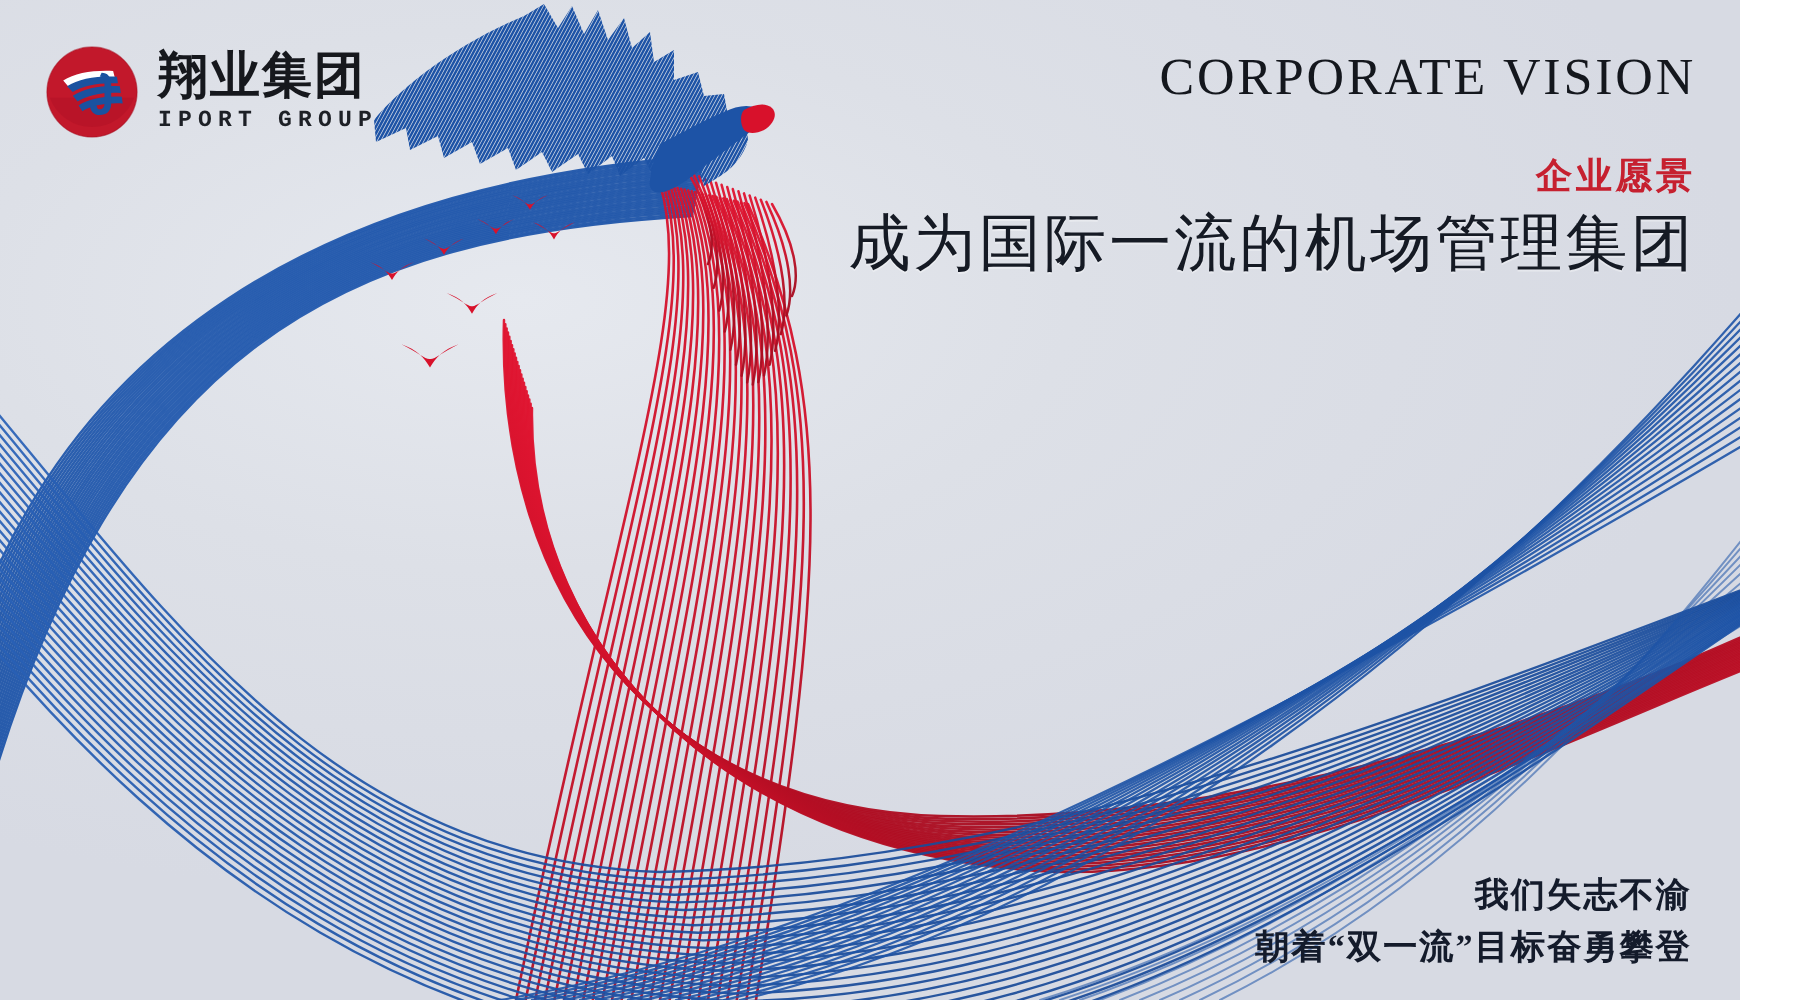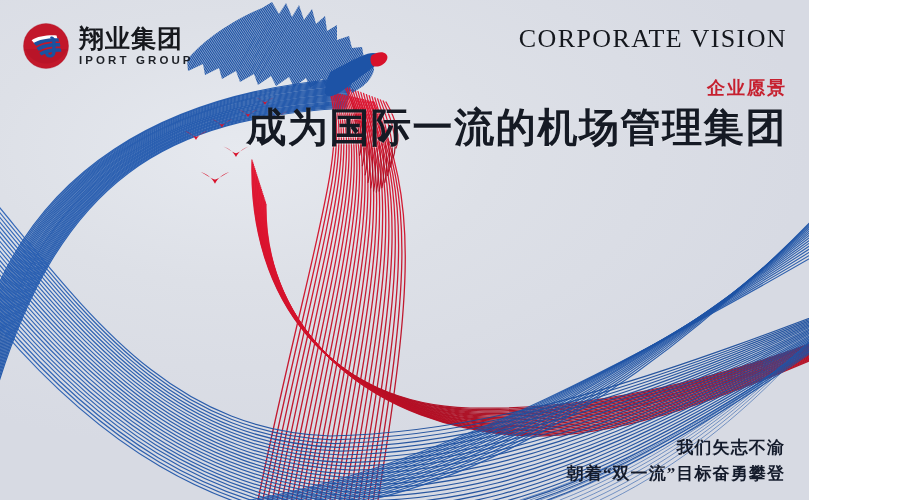--- a/index.html
+++ b/index.html
@@ -6,21 +6,21 @@
   html, body {
     margin: 0;
     padding: 0;
     background: #ffffff;
   }
   body {
     font-family: "Liberation Serif", "DejaVu Serif", serif;
   }
   #poster {
     position: relative;
-    width: 809px;
+    width: 870px;
     height: 500px;
     overflow: hidden;
     background: #dee1e8;
   }
   #bg-gradient {
     position: absolute;
     inset: 0;
     background:
       radial-gradient(ellipse 70% 60% at 30% 30%, #e6e9ef 0%, #dde0e7 45%, #d7dae3 100%);
   }
@@ -54,21 +54,21 @@
   }
   #logo-cn {
     font-family: "Liberation Serif", "DejaVu Serif", serif;
     font-size: 25px;
     font-weight: bold;
     color: #16181d;
     letter-spacing: 1px;
     white-space: nowrap;
   }
   #logo-en {
-    font-family: Liberation Sans, sans-serif;
+    font-family: Liberation Mono, monospace;
     font-size: 11.5px;
     font-weight: bold;
     color: #1d2026;
     letter-spacing: 3.1px;
     margin-top: 4px;
     white-space: nowrap;
   }
 
   
   #vision-head {
@@ -99,22 +99,22 @@
   
   #headline {
     position: absolute;
     right: 22px;
     top: 100px;
     text-align: right;
     z-index: 40;
   }
   #headline .hl {
     font-family: "Liberation Serif", "DejaVu Serif", serif;
-    font-size: 40px;
-    font-weight: bold;
+    font-size: 31px;
+    font-weight: normal;
     color: #151a24;
     letter-spacing: 1.6px;
     line-height: 1.42;
     white-space: nowrap;
     text-shadow: 0 1px 0 rgba(255,255,255,0.35);
   }
 
   
   #slogan {
     position: absolute;

